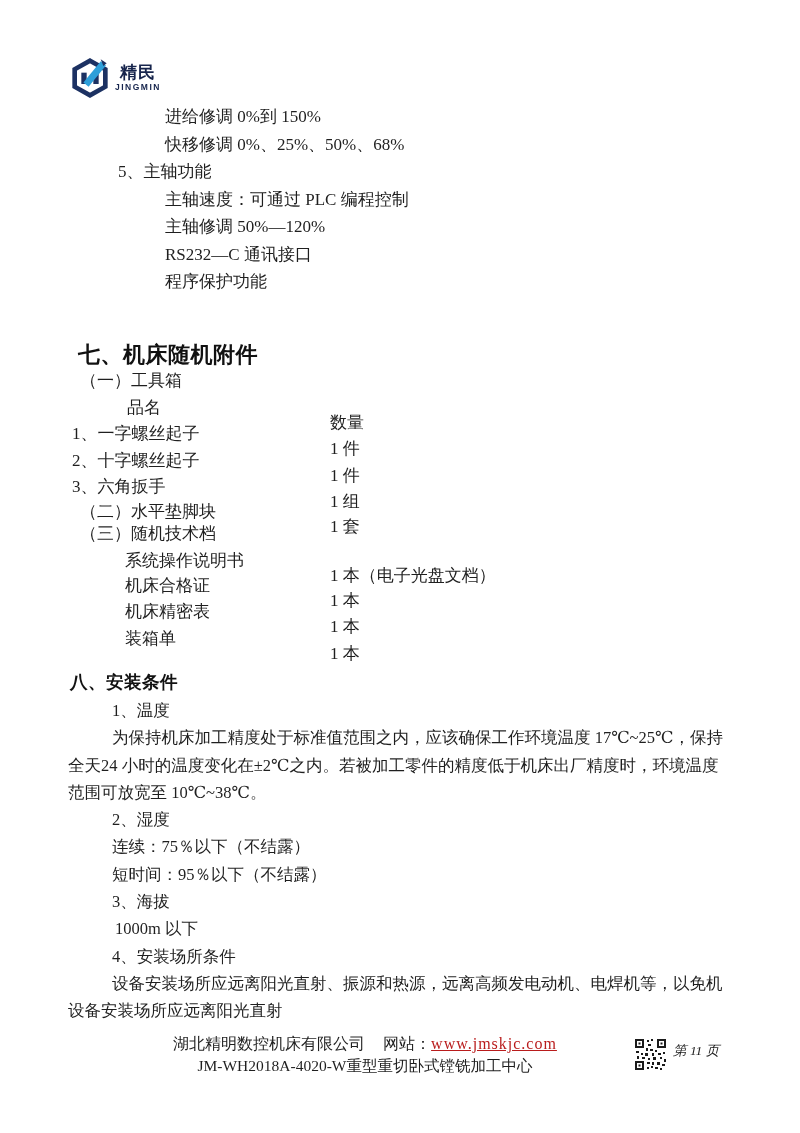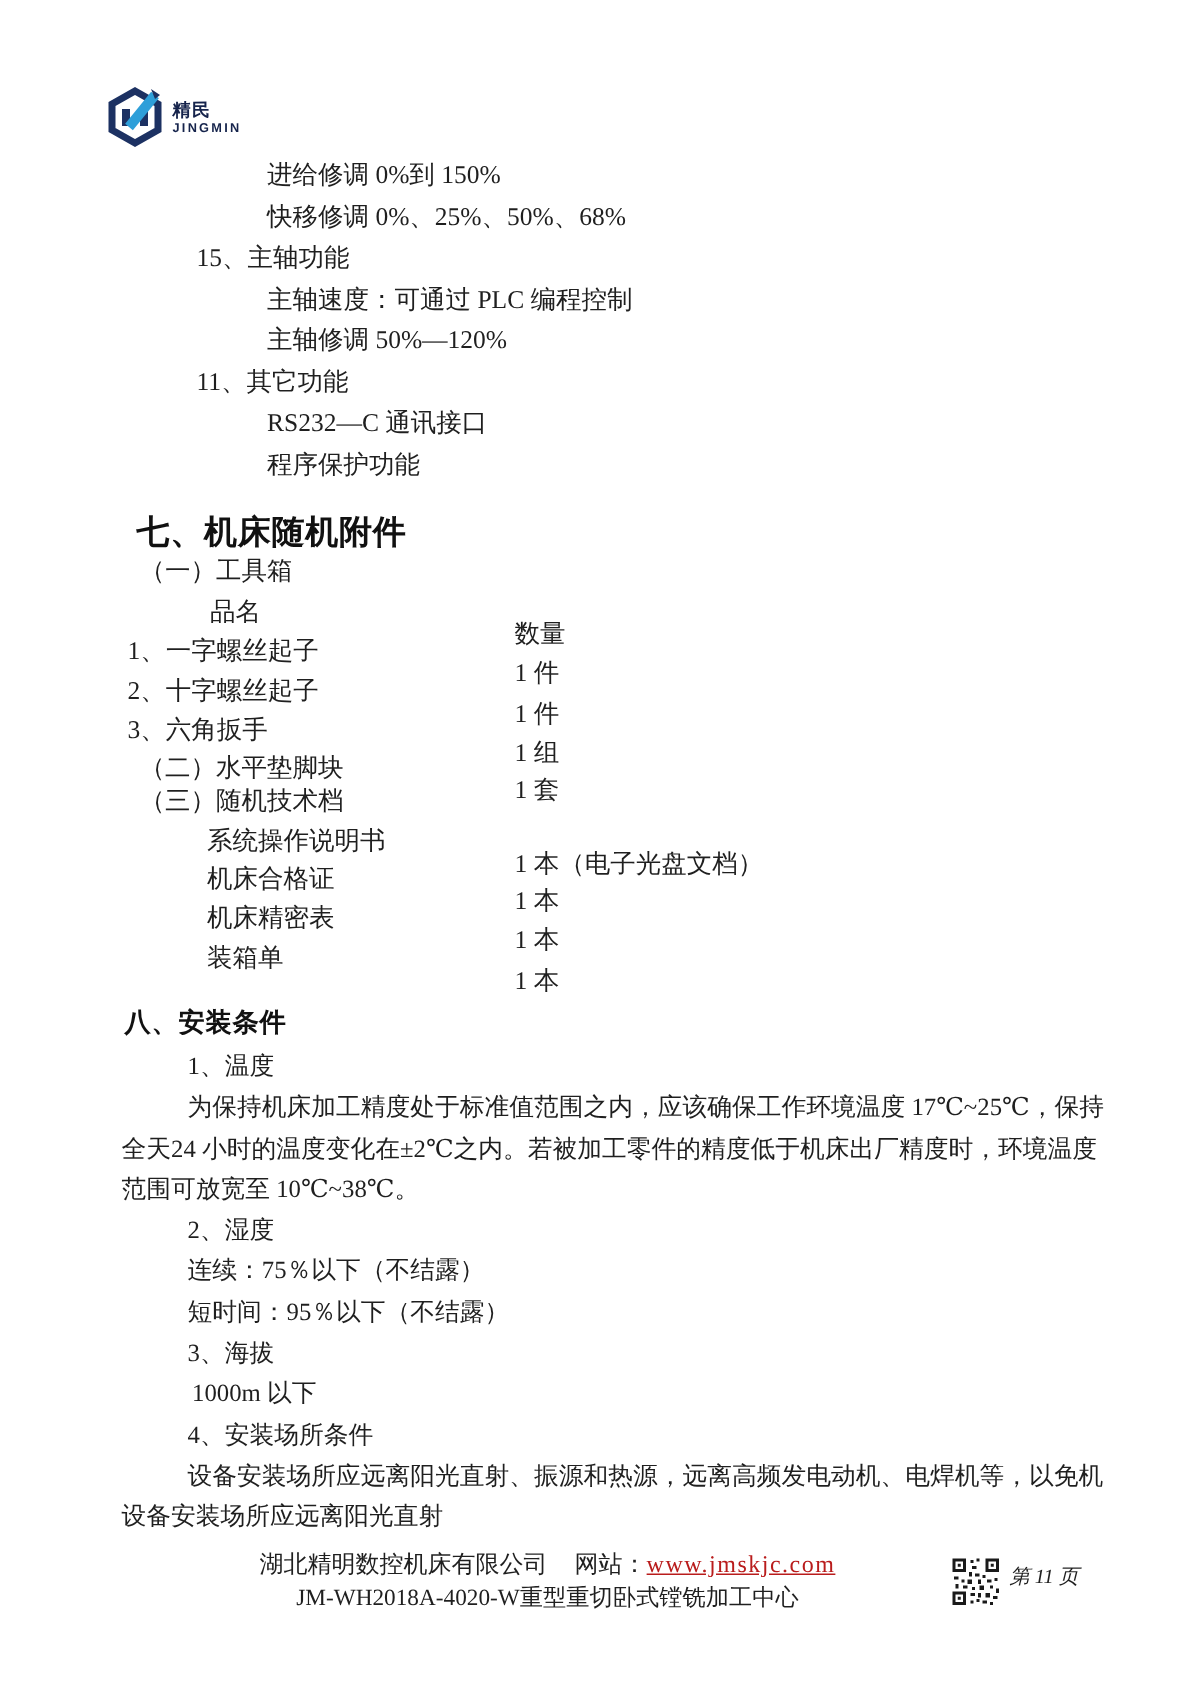--- a/index.html
+++ b/index.html
@@ -10,25 +10,25 @@
     background:#ffffff;
     font-family:"Liberation Serif","DejaVu Serif",serif;
     color:#1f1f1f;
     overflow:hidden;
   }
 
   
   .logo { position:absolute; left:70px; top:56px; display:flex; align-items:center; }
   .logo svg { display:block; }
   .logo-text { margin-left:5px; line-height:1; }
-  .logo-zh { font-size:12px; font-weight:bold; color:#16244c; letter-spacing:1px; font-family:"Liberation Sans","DejaVu Sans",sans-serif; }
+  .logo-zh { font-size:17px; font-weight:bold; color:#16244c; letter-spacing:1px; font-family:"Liberation Sans","DejaVu Sans",sans-serif;text-align:center; }
   .logo-en { font-size:8.5px; font-weight:bold; color:#16244c; letter-spacing:1.5px; margin-top:2px; font-family:"Liberation Sans","DejaVu Sans",sans-serif; }
 
   
-  .block { position:absolute; left:81px; right:30px; }
+  .block { position:absolute; left:68px; right:30px; }
   .line { line-height:27.5px; font-size:17px; white-space:nowrap; }
   .ind-a { padding-left:97px; }   
   .ind-b { padding-left:50px; }   
 
   
   .acc-line { line-height:26.5px; font-size:17px; white-space:nowrap; }
   .acc-heading { font-weight:bold; font-size:22px; line-height:27px; color:#111;
                  font-family:"Liberation Sans","DejaVu Sans",sans-serif; letter-spacing:0.5px; }
   .sub-indent { padding-left:12px; }
   .doc-indent { padding-left:57px; }
@@ -75,24 +75,23 @@
     </span>
     <span class="logo-text">
       <div class="logo-zh">精民</div>
       <div class="logo-en">JINGMIN</div>
     </span>
   </div>
 
   <div class="block" style="top:103px;">
     <div class="line ind-a">进给修调 0%到 150%</div>
     <div class="line ind-a">快移修调 0%、25%、50%、68%</div>
-    <div class="line ind-b">15、主轴功能</div>
+    <div class="line ind-b">5、主轴功能</div>
     <div class="line ind-a">主轴速度：可通过 PLC 编程控制</div>
     <div class="line ind-a">主轴修调 50%—120%</div>
-    <div class="line ind-b">11、其它功能</div>
     <div class="line ind-a">RS232—C 通讯接口</div>
     <div class="line ind-a">程序保护功能</div>
   </div>
 
   <div class="block" style="top:341px;">
     <div class="acc-heading" style="padding-left:10px;">七、机床随机附件</div>
     <div class="acc-line sub-indent">（一）工具箱</div>
 
     <div class="acc-line row">
       <span class="hdr-indent" style="display:inline-block;">品名</span>

